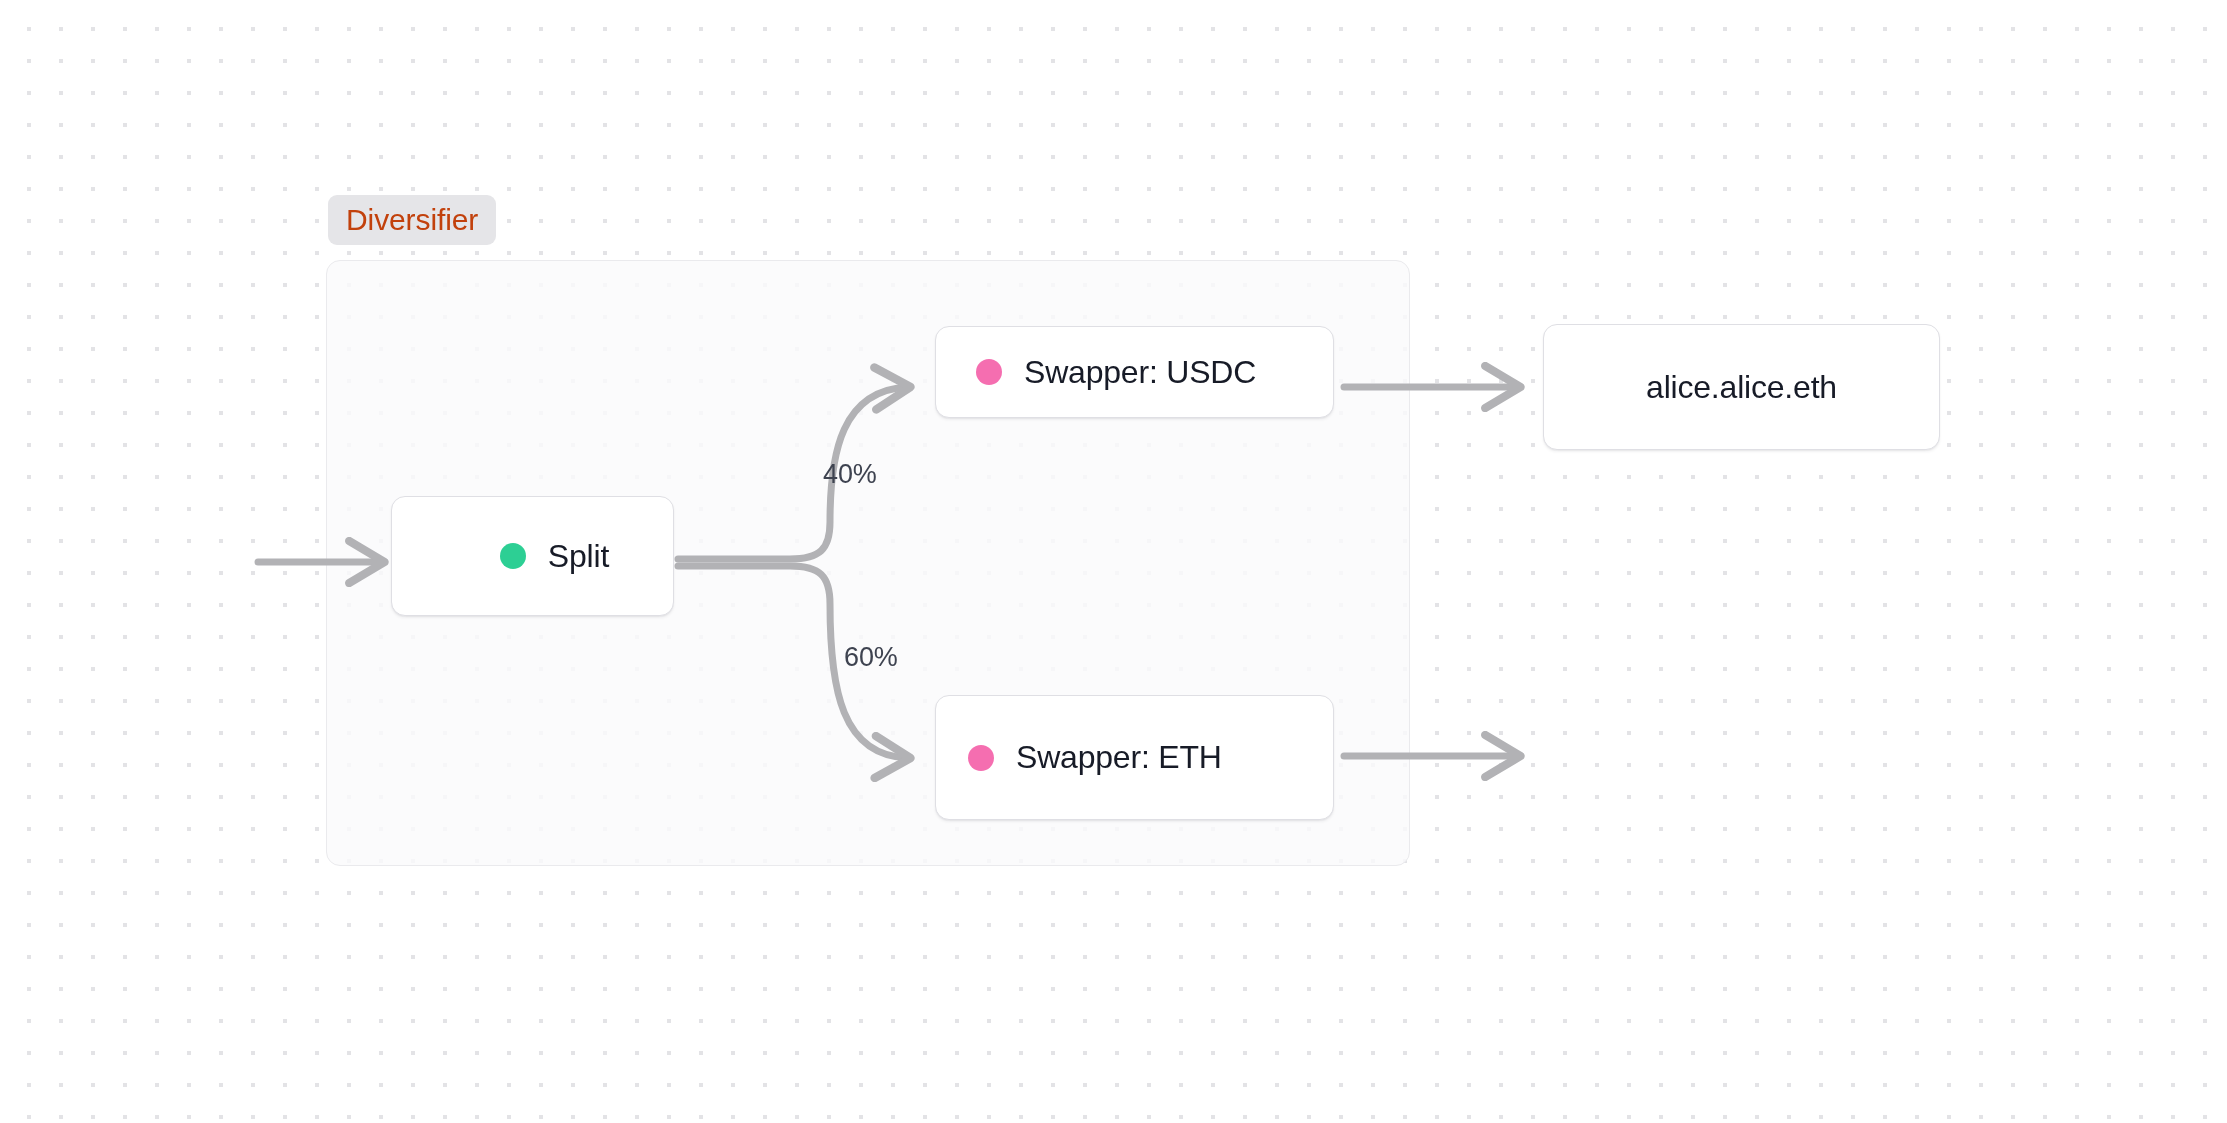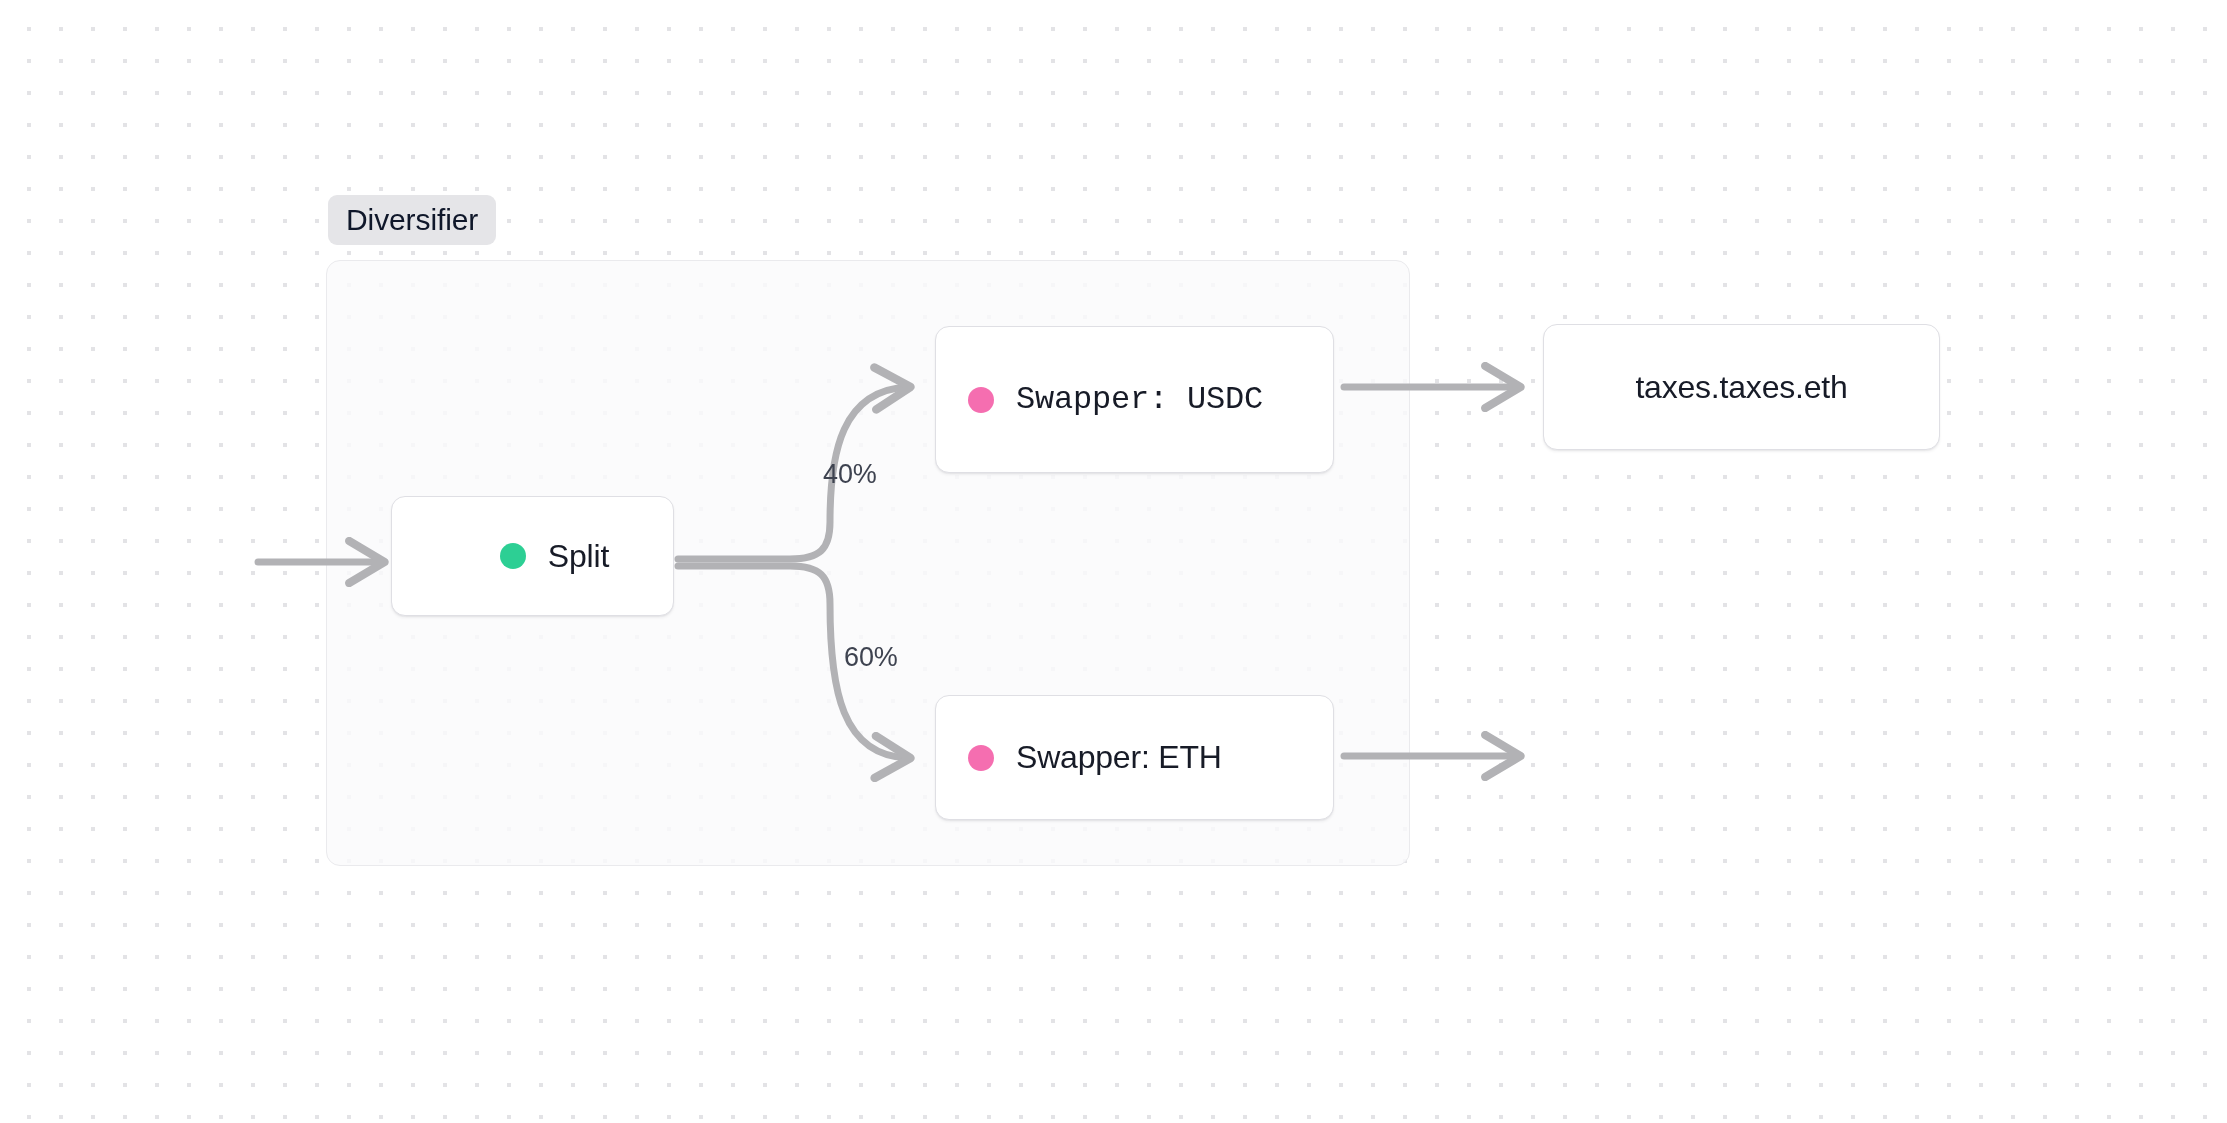--- a/index.html
+++ b/index.html
@@ -36,21 +36,21 @@
   .group-badge {
     position: absolute;
     left: 328px;
     top: 195px;
     height: 50px;
     padding: 0 18px;
     display: flex;
     align-items: center;
     border-radius: 9px;
     background: #e5e5e8;
-    color: #0f172a;
+    color: #c2410c;
     font-size: 30px;
     letter-spacing: -0.1px;
     white-space: nowrap;
   }
 
   
   .node {
     position: absolute;
     box-sizing: border-box;
     background: #ffffff;
@@ -89,23 +89,22 @@
   .dot.green { background: #2dcf94; }
   .dot.pink  { background: #f56eb0; }
 
   
   #node-split {
     left: 391px; top: 496px; width: 283px; height: 120px;
     justify-content: center;
     padding-left: 44px;
   }
   #node-swapper-usdc {
-    left: 935px; top: 326px; width: 399px; height: 147px;
-    padding-left: 32px;
-    font-family: Liberation Mono, monospace;
+    left: 935px; top: 326px; width: 399px; height: 92px;
+    padding-left: 40px;
   }
   #node-swapper-eth {
     left: 935px; top: 695px; width: 399px; height: 125px;
     padding-left: 32px;
     text-align: right;
   }
   #node-taxes {
     left: 1543px; top: 324px; width: 397px; height: 126px;
     justify-content: center;
   }
@@ -182,17 +181,17 @@
   </div>
 
   <div class="node" id="node-swapper-eth">
     <div class="node-inner">
       <span class="dot pink"></span>
       <span class="node-label">Swapper: ETH</span>
     </div>
   </div>
 
   <div class="node centered" id="node-taxes">
-    <span class="node-label">taxes.taxes.eth</span>
+    <span class="node-label">alice.alice.eth</span>
   </div>
 
 
 </div>
 
 </body></html>

